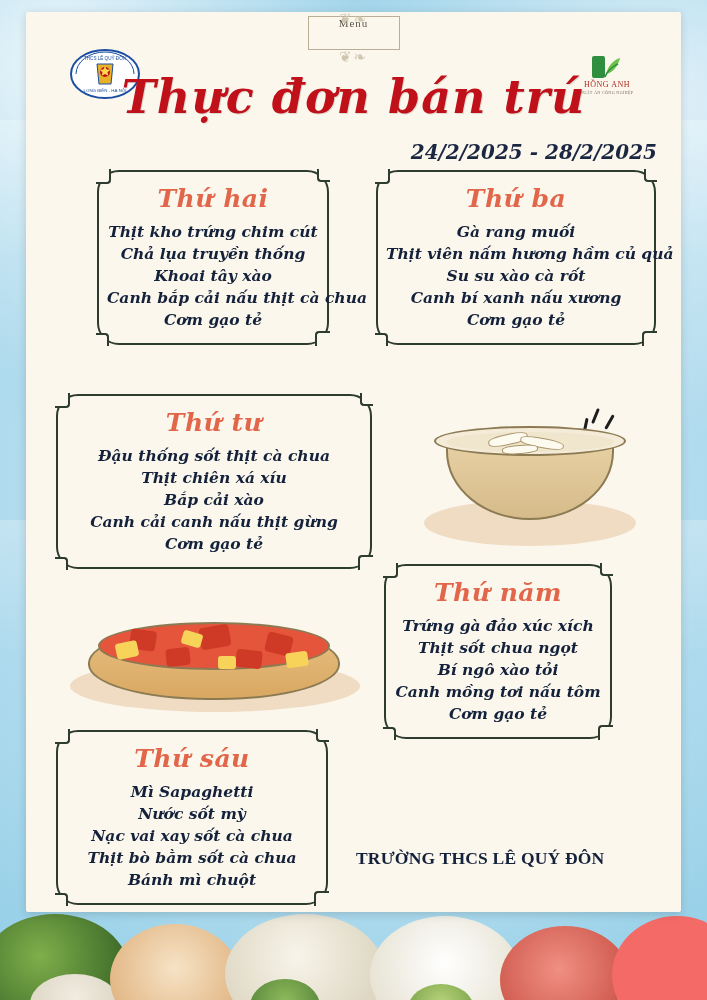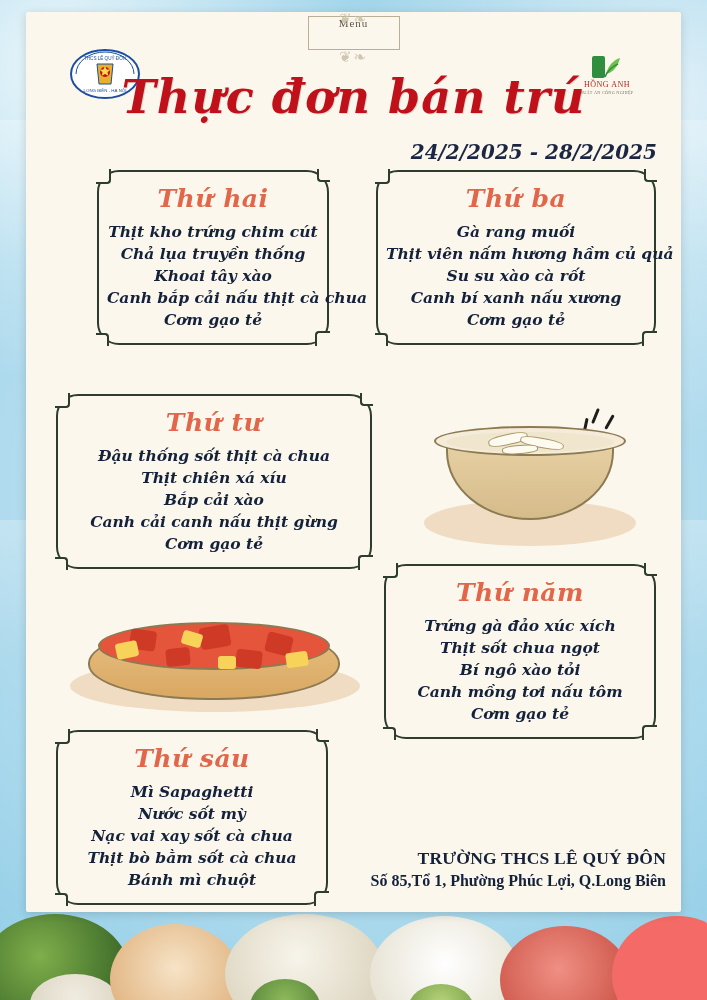--- a/index.html
+++ b/index.html
@@ -124,21 +124,21 @@
     font-style:italic; font-weight:bold;
     font-size:15.5px; color:#14213a;
     line-height:1.42;
     white-space:nowrap;
   }
 
   
   #card-mon  { left:27px;  top:158px; width:232px;margin-left:44px; }
   #card-tue  { left:350px; top:158px; width:280px; }
   #card-wed  { left:30px;  top:382px; width:316px; }
-  #card-thu  { left:358px; top:552px; width:272px; }
+  #card-thu  { left:358px; top:552px; width:228px; }
   #card-fri  { left:30px;  top:718px; width:272px; }
 
   
   .soup-wrap { position:absolute; left:390px; top:392px; width:230px; height:160px; }
   .soup-shadow {
     position:absolute; left:8px; top:96px; width:212px; height:46px;
     background:#f0dcc2; border-radius:50%;
   }
   .bowl {
     position:absolute; left:30px; top:30px; width:168px; height:86px;
@@ -181,21 +181,21 @@
   .t3{left:196px;top:26px;width:26px;height:20px;transform:rotate(14deg);}
   .t4{left:96px;top:40px;width:24px;height:18px;transform:rotate(-6deg);}
   .t5{left:166px;top:42px;width:26px;height:18px;transform:rotate(6deg);}
   .c1b{left:46px;top:34px;width:22px;height:16px;transform:rotate(-12deg);}
   .c2b{left:112px;top:24px;width:20px;height:14px;transform:rotate(16deg);}
   .c3b{left:216px;top:44px;width:22px;height:15px;transform:rotate(-8deg);}
   .c4b{left:148px;top:48px;width:18px;height:13px;}
 
   
   .footer {
-    position:absolute; left:330px; top:836px; width:310px; text-align:right;
+    position:absolute; left:330px; top:836px; width:310px; text-align:left;
     font-family:"Liberation Serif", serif;
   }
   .footer .l1 { font-size:17.5px; font-weight:bold; color:#14213a; letter-spacing:.2px;}
   .footer .l2 { font-size:16px; font-weight:bold; color:#14213a; margin-top:3px;}
 </style>
 </head>
 <body>
 
 <div class="bg">
   <div class="bg-wave w1"></div>
@@ -337,16 +337,15 @@
     <div class="tom t4"></div>
     <div class="tom t5"></div>
     <div class="chz c1b"></div>
     <div class="chz c2b"></div>
     <div class="chz c3b"></div>
     <div class="chz c4b"></div>
   </div>
 
   <div class="footer">
     <div class="l1">TRƯỜNG THCS LÊ QUÝ ĐÔN</div>
-    <div class="l2">Số 85,Tổ 1, Phường Phúc Lợi, Q.Long Biên</div>
   </div>
 
 </div>
 
 </body></html>

